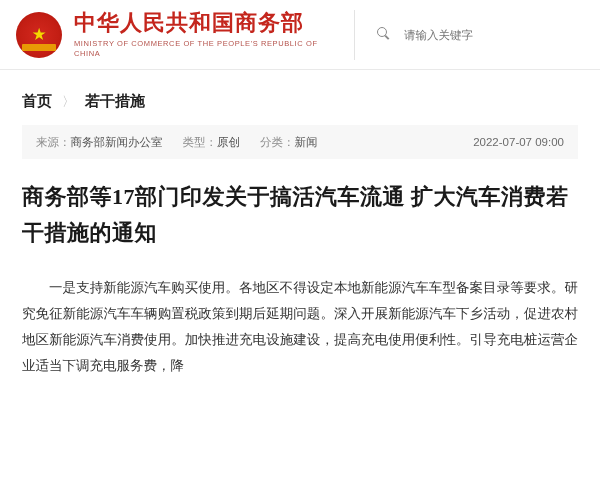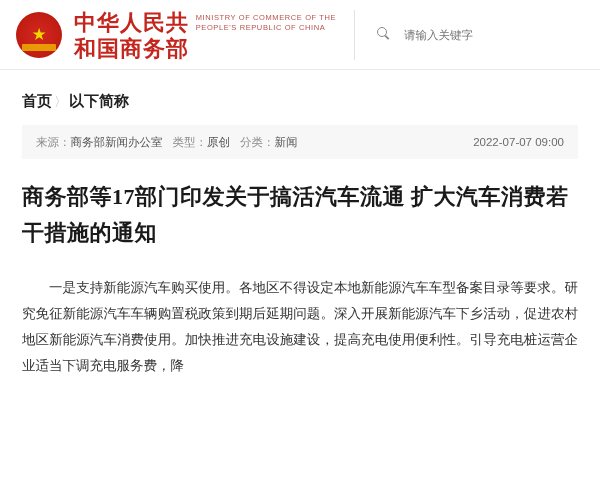--- a/index.html
+++ b/index.html
@@ -43,21 +43,21 @@
     content: "";
     position: absolute;
     left: 6px; right: 6px; bottom: 7px;
     height: 7px;
     background: #f3c300;
     opacity: .75;
     border-radius: 1px;
   }
   .title-block {
     display: flex;
-    flex-direction: row;
+    flex-direction: column;
     justify-content: center;
     padding-right: 14px;
     border-right: 1px solid #e3e3e3;
     height: 50px;
   }
   .title-cn {
     font-family: "Liberation Serif", serif;
     font-size: 22px;
     font-weight: bold;
     color: #c4261d;
@@ -107,21 +107,21 @@
     background: transparent;
     width: 180px;
     font-family: "Liberation Sans", sans-serif;
   }
 
   
   .breadcrumb {
     padding: 22px 22px 0 22px;
     display: flex;
     align-items: center;
-    gap: 2px;
+    gap: 10px;
     font-size: 15px;
     font-weight: bold;
     color: #222;
   }
   .breadcrumb .sep {
     color: #b9b9b9;
     font-weight: normal;
     font-size: 13px;
   }
   .crumb-link { color: #222; text-decoration: none; }
@@ -129,21 +129,21 @@
   
   .meta-bar {
     margin: 14px 22px 0 22px;
     background: #f7f7f7;
     height: 34px;
     display: flex;
     align-items: center;
     padding: 0 14px;
     font-size: 11.5px;
     color: #6b6b6b;
-    gap: 10px;
+    gap: 20px;
   }
   .meta-item { white-space: nowrap; }
   .meta-item .k { color: #8c8c8c; }
   .meta-item .v { color: #555; }
   .meta-date { margin-left: auto; color: #6b6b6b; }
 
   
   .article {
     padding: 0 22px;
   }
@@ -183,21 +183,21 @@
     <span class="search-icon">
         <i></i>
       </span>
     <input class="search-input" type="text" placeholder="请输入关键字" style="">
   </div>
 </div>
 
 <div class="breadcrumb">
   <a class="crumb-link" href="#">首页</a>
   <span class="sep">〉</span>
-  <span>以下简称</span>
+  <span>若干措施</span>
 </div>
 
 <div class="meta-bar">
   <span class="meta-item">
     <span class="k">来源：</span><span class="v">商务部新闻办公室</span>
   </span>
   <span class="meta-item">
     <span class="k">类型：</span><span class="v">原创</span>
   </span>
   <span class="meta-item">

